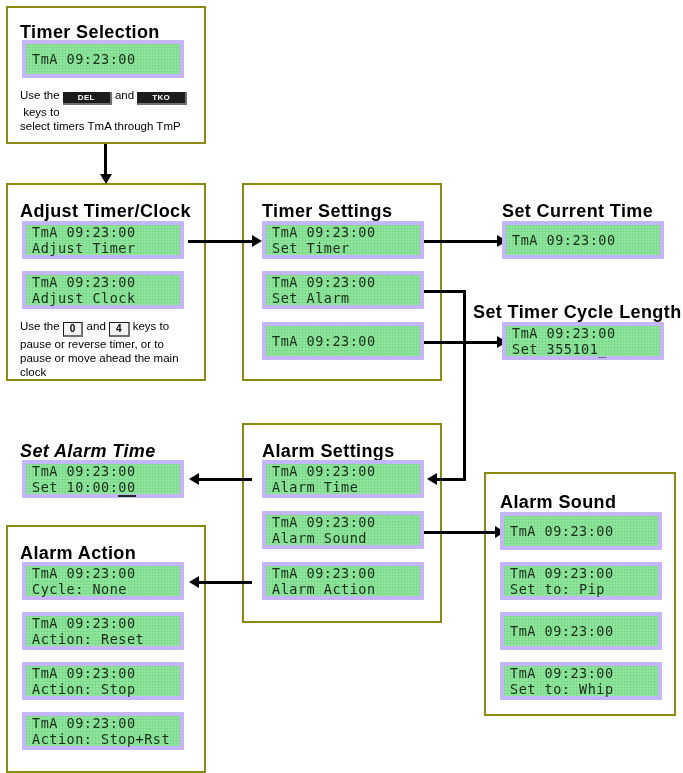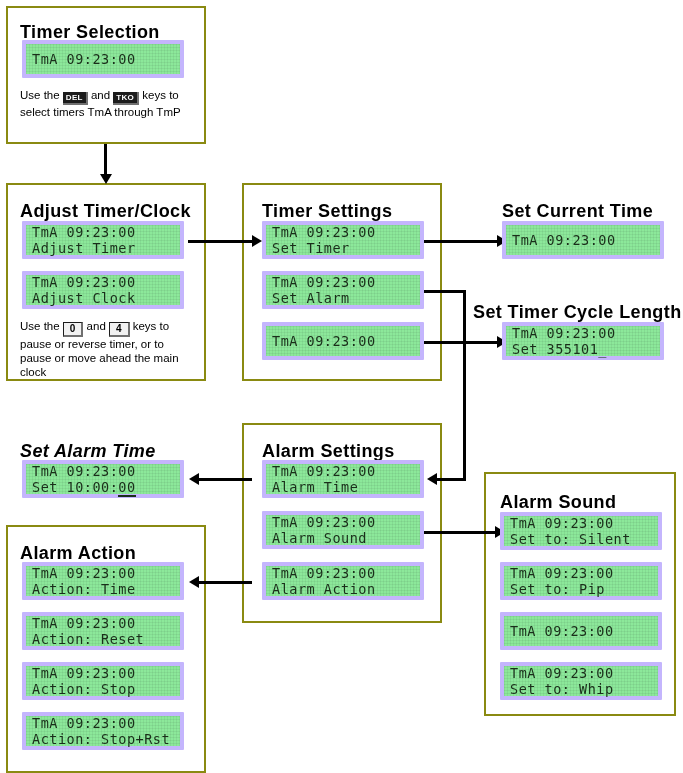--- a/index.html
+++ b/index.html
@@ -78,21 +78,21 @@
 
   
   .key-dark {
     display: inline-block;
     background: #1c1c1c;
     color: #ffffff;
     font-family: "Liberation Sans", sans-serif;
     font-weight: bold;
     font-size: 8px;
     line-height: 11px;
-    padding: 0 3px;
+    padding: 0 15px;
     vertical-align: -1px;
     border-right: 2px solid #707070;
     border-bottom: 2px solid #707070;
     letter-spacing: 0.3px;
   }
   .key-light {
     display: inline-block;
     background: #f2f2f2;
     color: #000000;
     font-family: "Liberation Sans", sans-serif;
@@ -277,21 +277,21 @@
     <div class="lcd-line">TmA 09:23:00</div>
     <div class="lcd-line">Alarm Action</div>
   </div>
 </div>
 
 <div class="title" style="left:20px; top:543px;">Alarm Action</div>
 
 <div class="lcd" style="left:22px; top:562px; width:162px; height:38px;">
   <div class="lcd-screen">
     <div class="lcd-line">TmA 09:23:00</div>
-    <div class="lcd-line">Action: Time</div>
+    <div class="lcd-line">Cycle: None</div>
   </div>
 </div>
 
 <div class="lcd" style="left:22px; top:612px; width:162px; height:38px;">
   <div class="lcd-screen">
     <div class="lcd-line">TmA 09:23:00</div>
     <div class="lcd-line">Action: Reset</div>
   </div>
 </div>
 
@@ -307,21 +307,20 @@
     <div class="lcd-line">TmA 09:23:00</div>
     <div class="lcd-line">Action: Stop+Rst</div>
   </div>
 </div>
 
 <div class="title" style="left:500px; top:492px;">Alarm Sound</div>
 
 <div class="lcd" style="left:500px; top:512px; width:162px; height:38px;">
   <div class="lcd-screen">
     <div class="lcd-line">TmA 09:23:00</div>
-    <div class="lcd-line">Set to: Silent</div>
   </div>
 </div>
 
 <div class="lcd" style="left:500px; top:562px; width:162px; height:38px;">
   <div class="lcd-screen">
     <div class="lcd-line">TmA 09:23:00</div>
     <div class="lcd-line">Set to: Pip</div>
   </div>
 </div>
 

